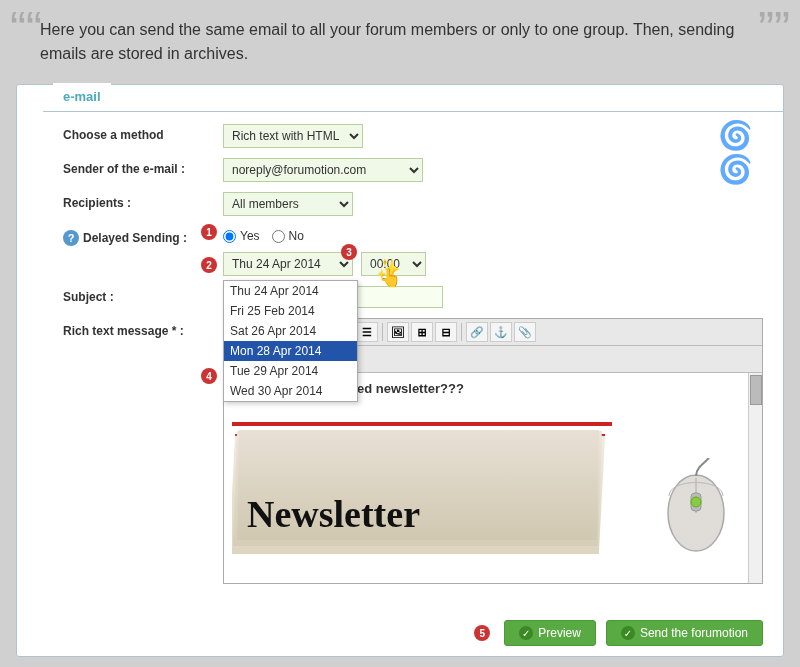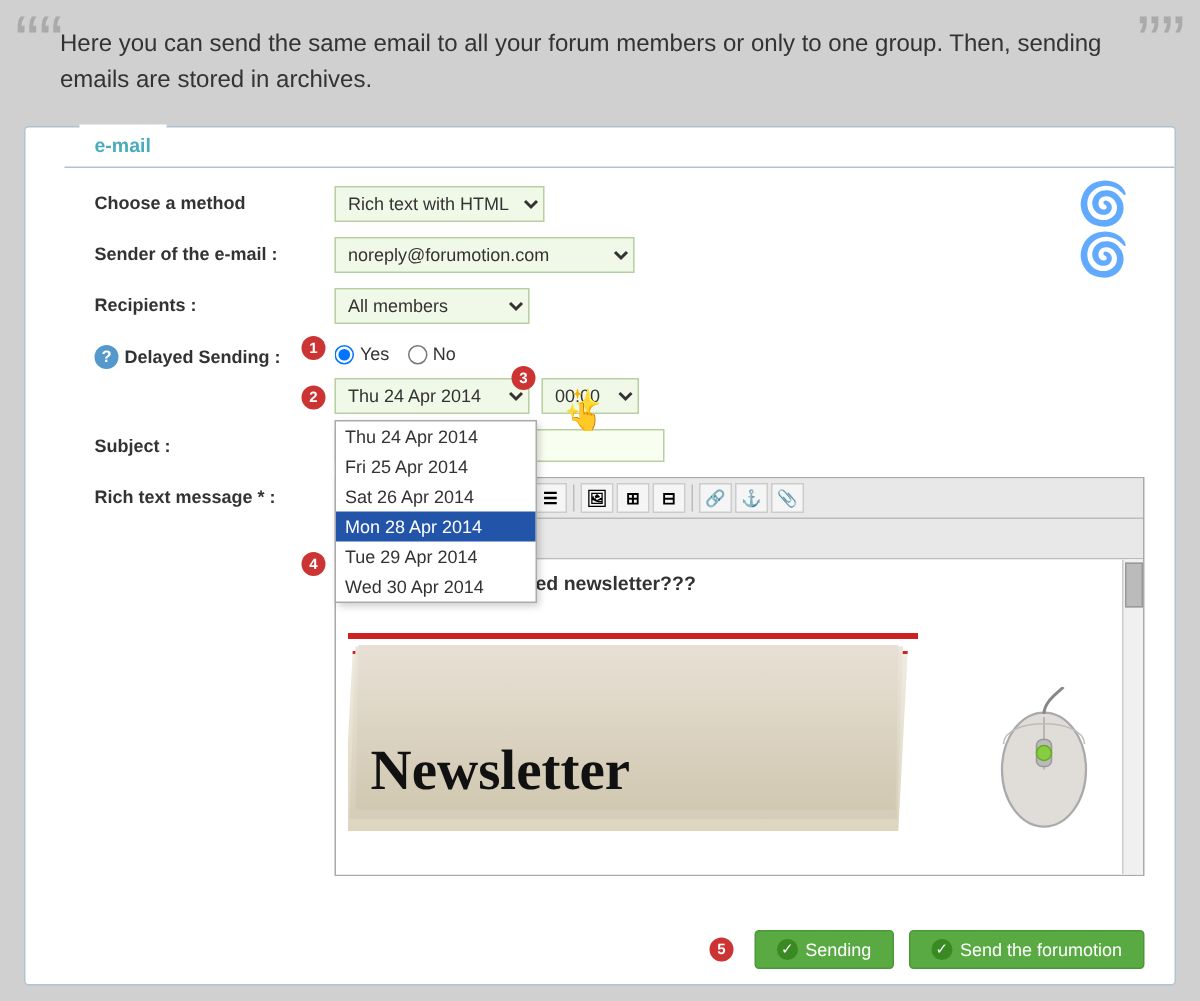--- a/index.html
+++ b/index.html
@@ -381,21 +381,21 @@
       </div>
 
       <div style="position:relative;">
         <select class="date-select" style="width:130px;">
           <option>Thu 24 Apr 2014</option>
         </select>
 
         
         <div class="dropdown-overlay">
           <div class="dropdown-item">Thu 24 Apr 2014</div>
-          <div class="dropdown-item">Fri 25 Apr 2014</div>
+          <div class="dropdown-item">Fri 25 Feb 2014</div>
           <div class="dropdown-item">Sat 26 Apr 2014</div>
           <div class="dropdown-item selected">Mon 28 Apr 2014</div>
           <div class="dropdown-item">Tue 29 Apr 2014</div>
           <div class="dropdown-item">Wed 30 Apr 2014</div>
         </div>
       </div>
 
       <div style="margin-left:8px;position:relative;">
         <select class="time-select">
           <option>00:00</option>
@@ -505,21 +505,21 @@
 
   </div>
 
   <div class="footer-row">
 
     <div style="margin-right:4px;width:16px;height:16px;background:#cc3333;border-radius:50%;color:white;font-size:10px;font-weight:bold;display:flex;align-items:center;justify-content:center;">
       <span>5</span>
     </div>
     <button class="btn-green">
       <span class="btn-check">✓</span>
-      <span>Sending</span>
+      <span>Preview</span>
     </button>
     <button class="btn-green">
       <span class="btn-check">✓</span>
       <span>Send the forumotion</span>
     </button>
   </div>
 
 </div>
 
 </body></html>

